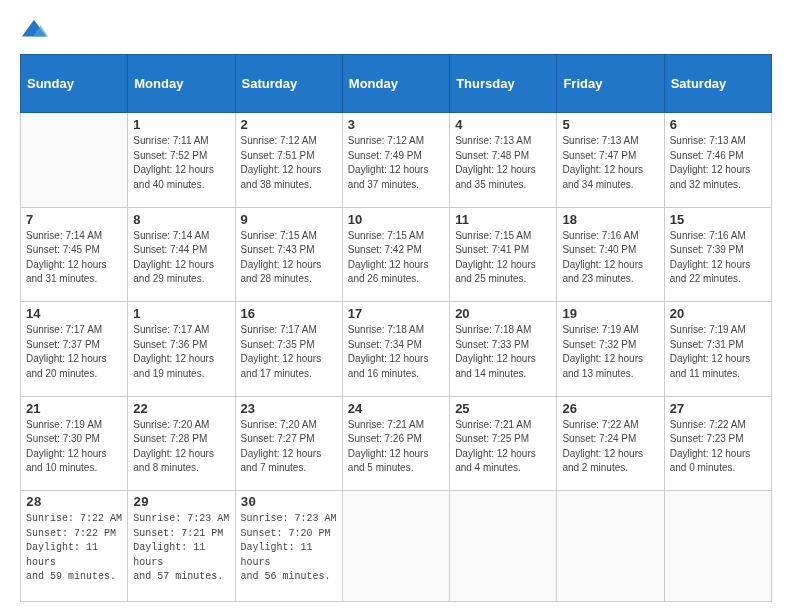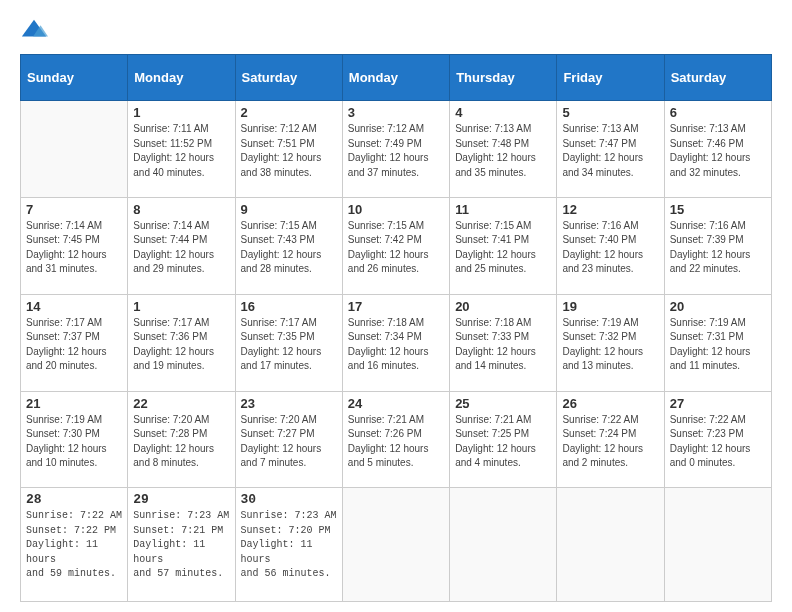--- a/index.html
+++ b/index.html
@@ -51,21 +51,21 @@
       border: 1px solid #ccc;
       border-collapse: collapse;
       width: 100%;
       table-layout: fixed;
     }
     .calendar th {
       background: #2176c7;
       color: #fff;
       font-size: 13px;
       font-weight: bold;
-      padding: 15px 6px;
+      padding: 21px 6px;
       text-align: left;
       border: 1px solid #1a5fa0;
     }
     .calendar td {
       border: 1px solid #ccc;
       vertical-align: top;
       padding: 4px 5px;
       font-size: 10.5px;
       color: #333;
       background: #fff;
@@ -126,21 +126,21 @@
           <th>Friday</th>
           <th>Saturday</th>
         </tr>
     </thead>
     <tbody id="calendar-body">
     <tr class="week-row">
           <td class="empty"></td>
           <td>
             <span class="day-number">1</span>
             <div class="day-info" style="white-space: pre-line;">Sunrise: 7:11 AM
-Sunset: 11:52 PM
+Sunset: 7:52 PM
 Daylight: 12 hours
 and 40 minutes.</div>
           </td>
           <td>
             <span class="day-number">2</span>
             <div class="day-info" style="white-space: pre-line;">Sunrise: 7:12 AM
 Sunset: 7:51 PM
 Daylight: 12 hours
 and 38 minutes.</div>
           </td>
@@ -203,21 +203,21 @@
 and 26 minutes.</div>
           </td>
           <td>
             <span class="day-number">11</span>
             <div class="day-info" style="white-space: pre-line;">Sunrise: 7:15 AM
 Sunset: 7:41 PM
 Daylight: 12 hours
 and 25 minutes.</div>
           </td>
           <td>
-            <span class="day-number">12</span>
+            <span class="day-number">18</span>
             <div class="day-info" style="white-space: pre-line;">Sunrise: 7:16 AM
 Sunset: 7:40 PM
 Daylight: 12 hours
 and 23 minutes.</div>
           </td>
           <td>
             <span class="day-number">15</span>
             <div class="day-info" style="white-space: pre-line;">Sunrise: 7:16 AM
 Sunset: 7:39 PM
 Daylight: 12 hours

